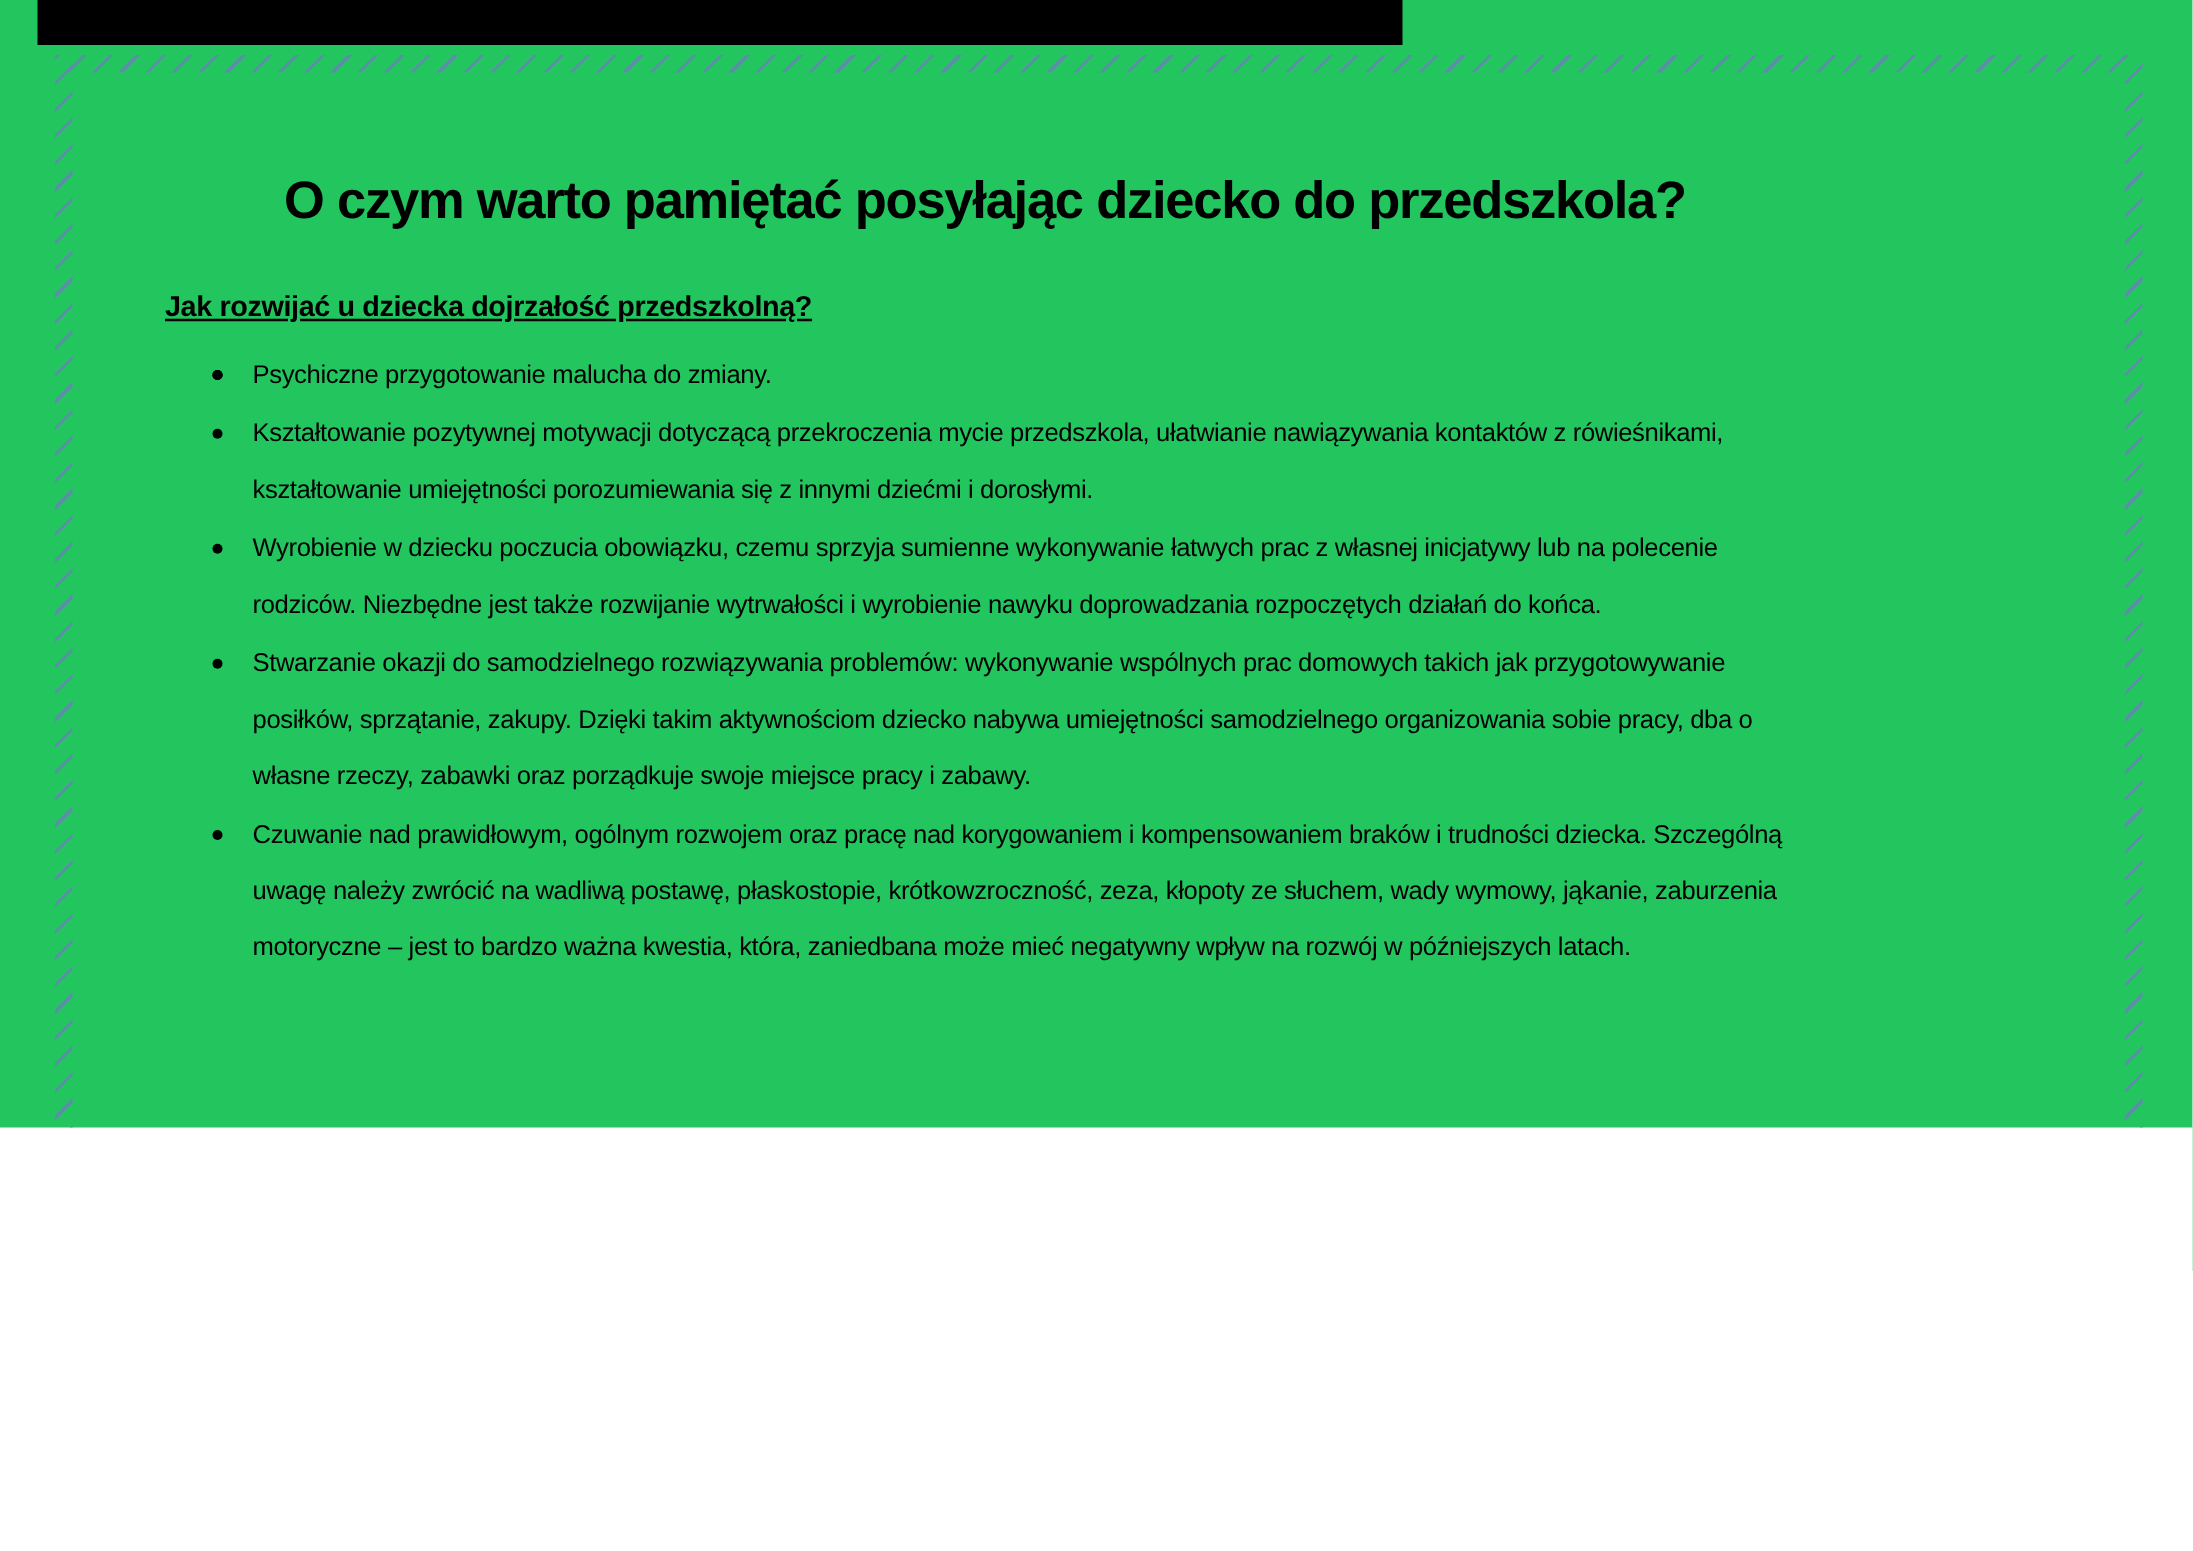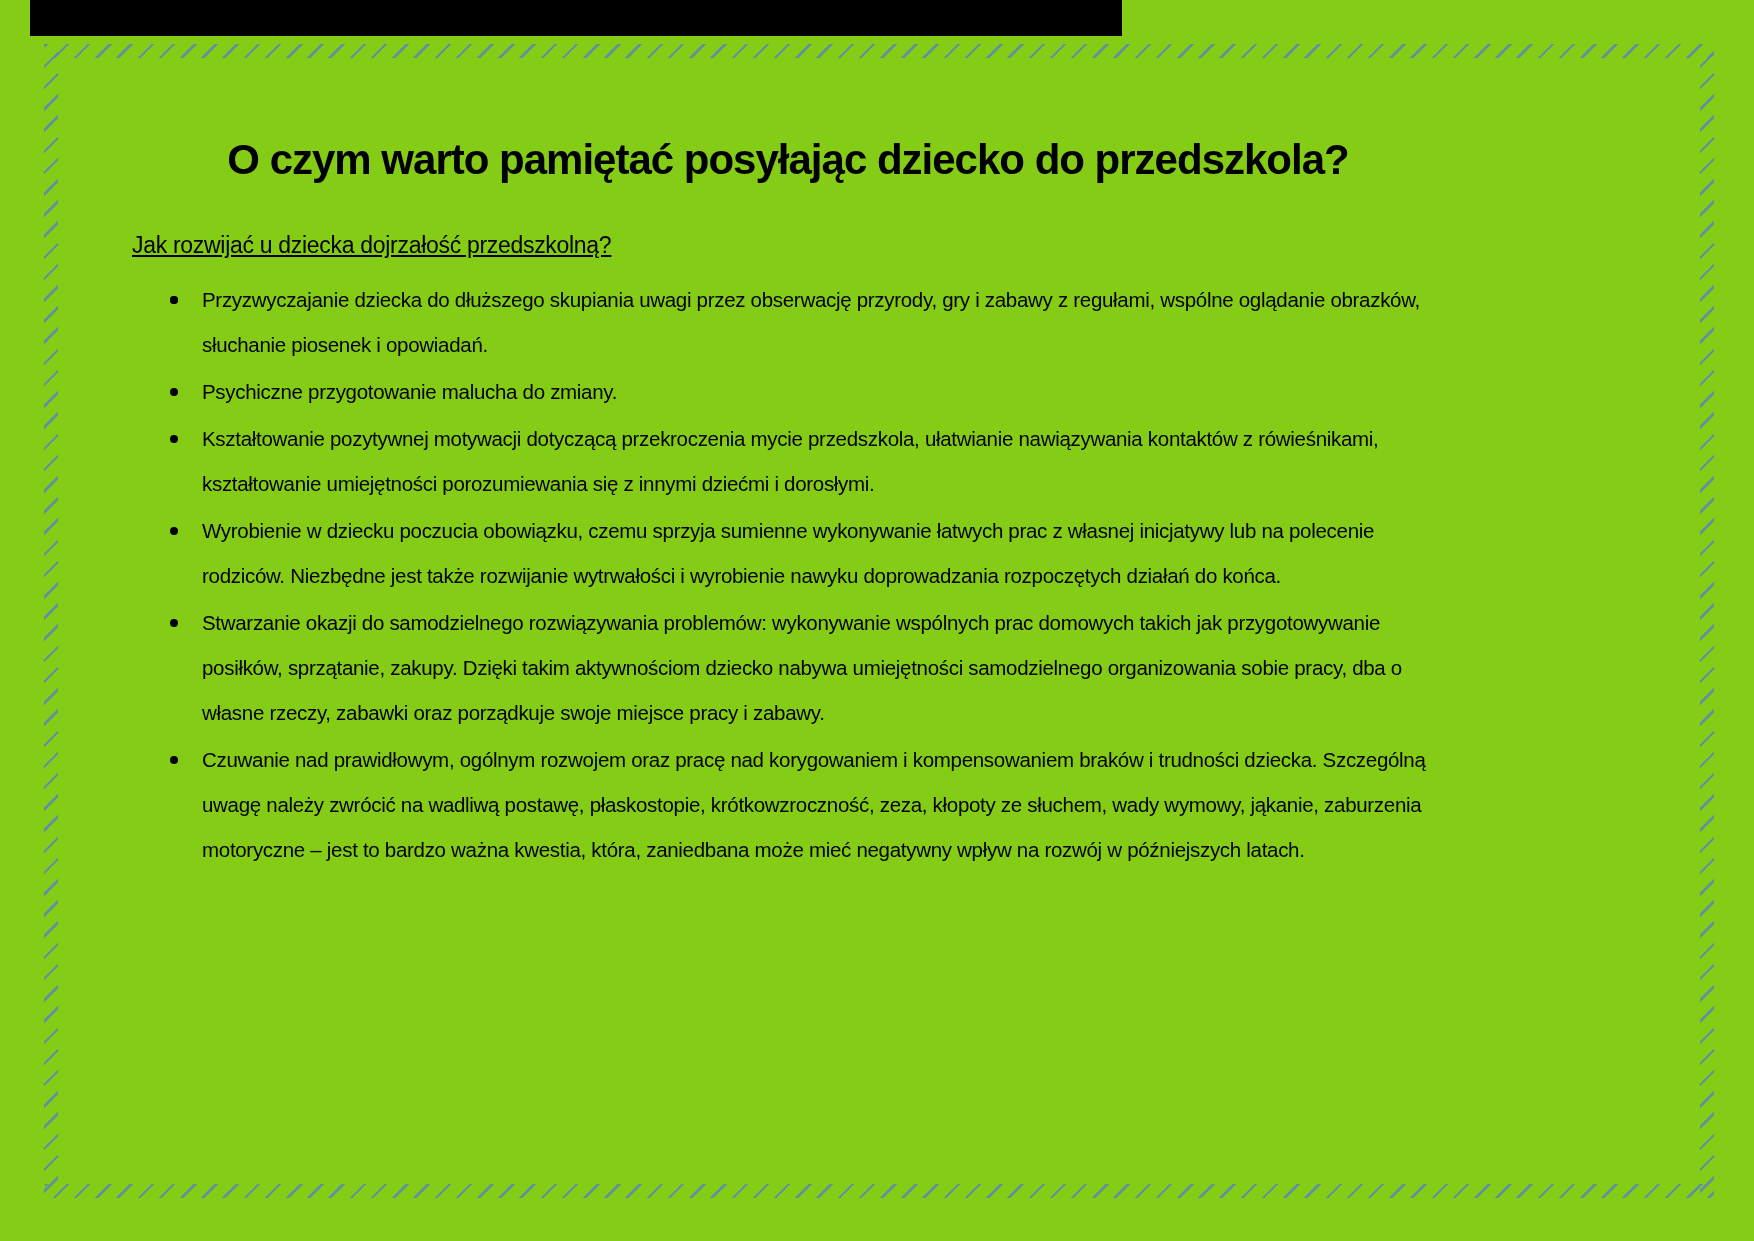--- a/index.html
+++ b/index.html
@@ -3,21 +3,21 @@
 <meta charset="utf-8">
 <style>
   :root { --accent: #5e8ca9; }
   * { box-sizing: border-box; }
   html, body { margin: 0; padding: 0; background: #ffffff; }
   body {
     width: 1754px; height: 1241px;
     font-family: "Liberation Sans", "DejaVu Sans", sans-serif;
     color: #000;
   }
-  .page { position: relative; width: 1754px; height: 1241px; overflow: hidden; background: #84cc16; }
+  .page { position: relative; width: 1754px; height: 902px; overflow: hidden; background: #22c55e; }
 
   
   .top-bar { position: absolute; left: 30px; top: 0; width: 1092px; height: 36px; background: #000; }
 
   
   .b-strip { position: absolute; opacity: 0.9; }
   .b-h {
     height: 14px;
     background: repeating-linear-gradient(135deg, var(--accent) 0 2.5px, transparent 2.5px 15px);
   }
@@ -36,21 +36,21 @@
     margin: 92px 0 0 0;
     text-align: center;
     font-size: 42px;
     font-weight: bold;
     letter-spacing: -1px;
     line-height: 1.15;
   }
   .section-heading {
     margin: 48px 0 16px 0;
     font-size: 23px;
-    font-weight: normal;
+    font-weight: bold;
     text-decoration: underline;
     letter-spacing: -0.3px;
   }
   ul.bullets {
     list-style: none;
     margin: 18px 0 0 0;
     padding: 0;
   }
   ul.bullets li {
     position: relative;
@@ -85,21 +85,20 @@
     <h1 class="doc-title">O czym warto pamiętać posyłając dziecko do przedszkola?</h1>
 
     <h2 class="section-heading">Jak rozwijać u dziecka dojrzałość przedszkolną?</h2>
 
     <ul class="bullets">
       <li>
         <span class="dot"></span>
       </li>
       <li>
         <span class="dot"></span>
-        <span>Przyzwyczajanie dziecka do dłuższego skupiania uwagi przez obserwację przyrody, gry i zabawy z regułami, wspólne oglądanie obrazków, słuchanie piosenek i opowiadań.</span>
       </li>
       <li>
         <span class="dot"></span>
         <span>Psychiczne przygotowanie malucha do zmiany.</span>
       </li>
       <li>
         <span class="dot"></span>
         <span>Kształtowanie pozytywnej motywacji dotyczącą przekroczenia mycie przedszkola, ułatwianie nawiązywania kontaktów z rówieśnikami, kształtowanie umiejętności porozumiewania się z innymi dziećmi i dorosłymi.</span>
       </li>
       <li>

